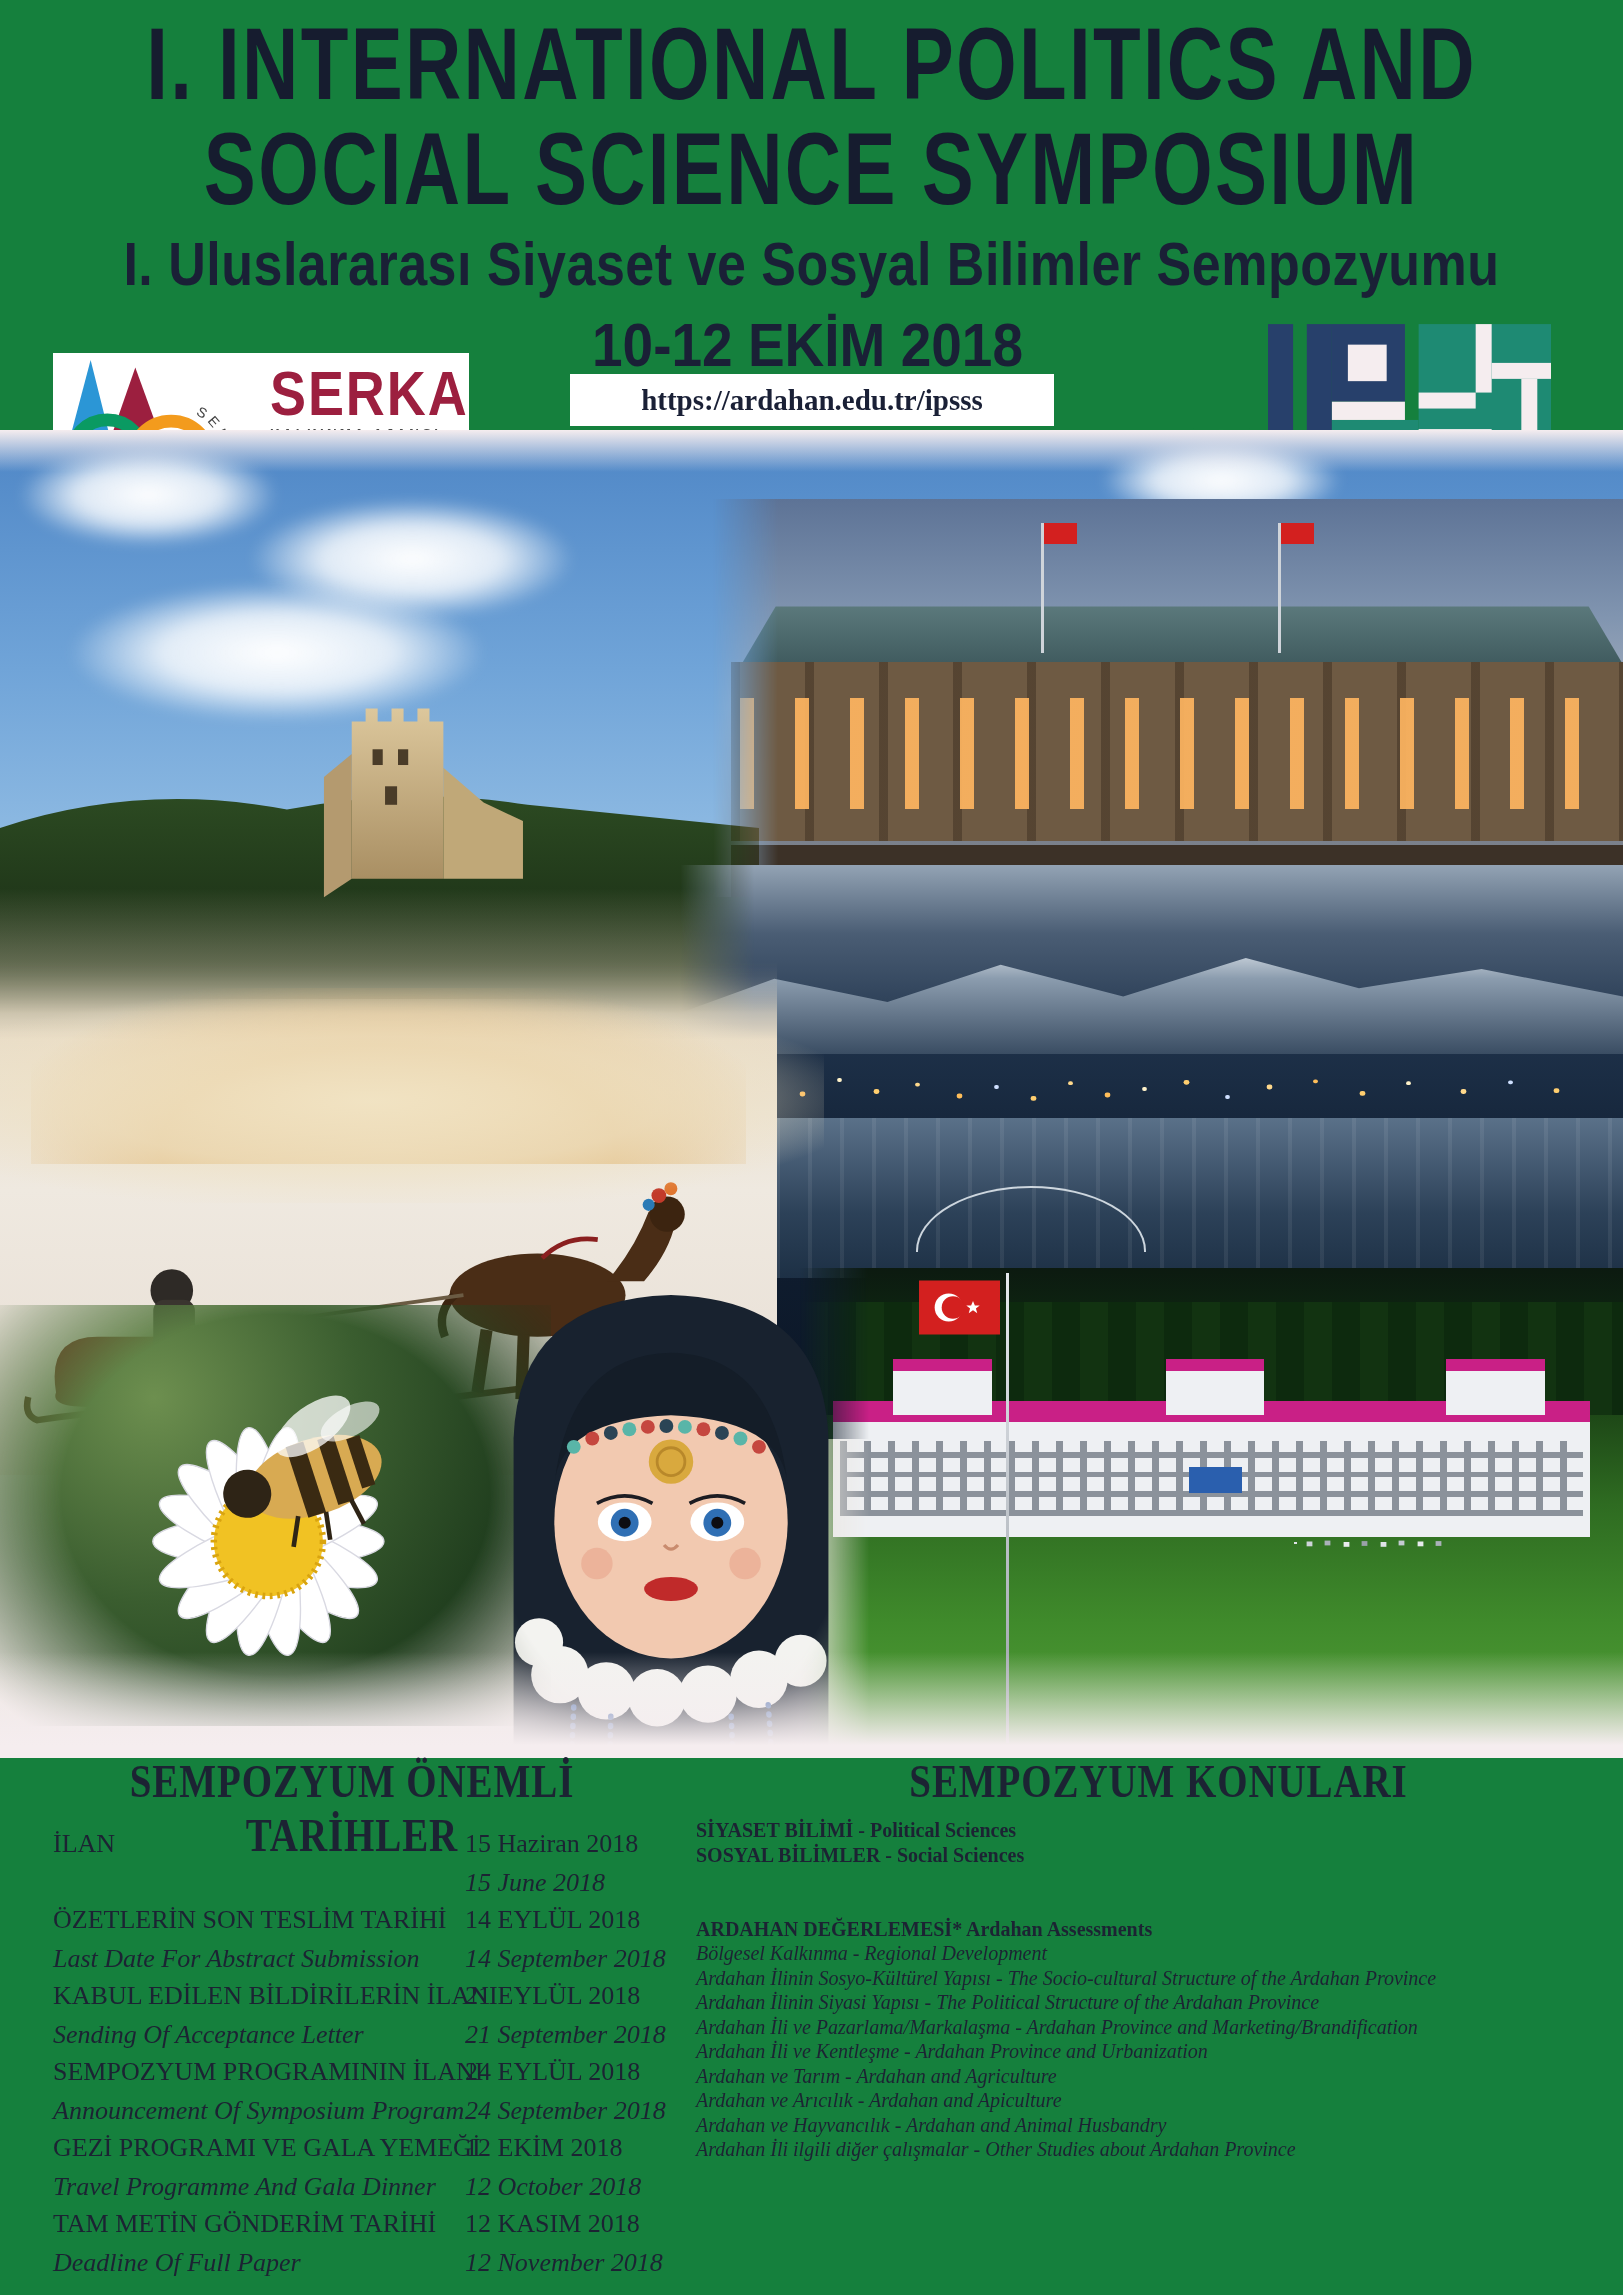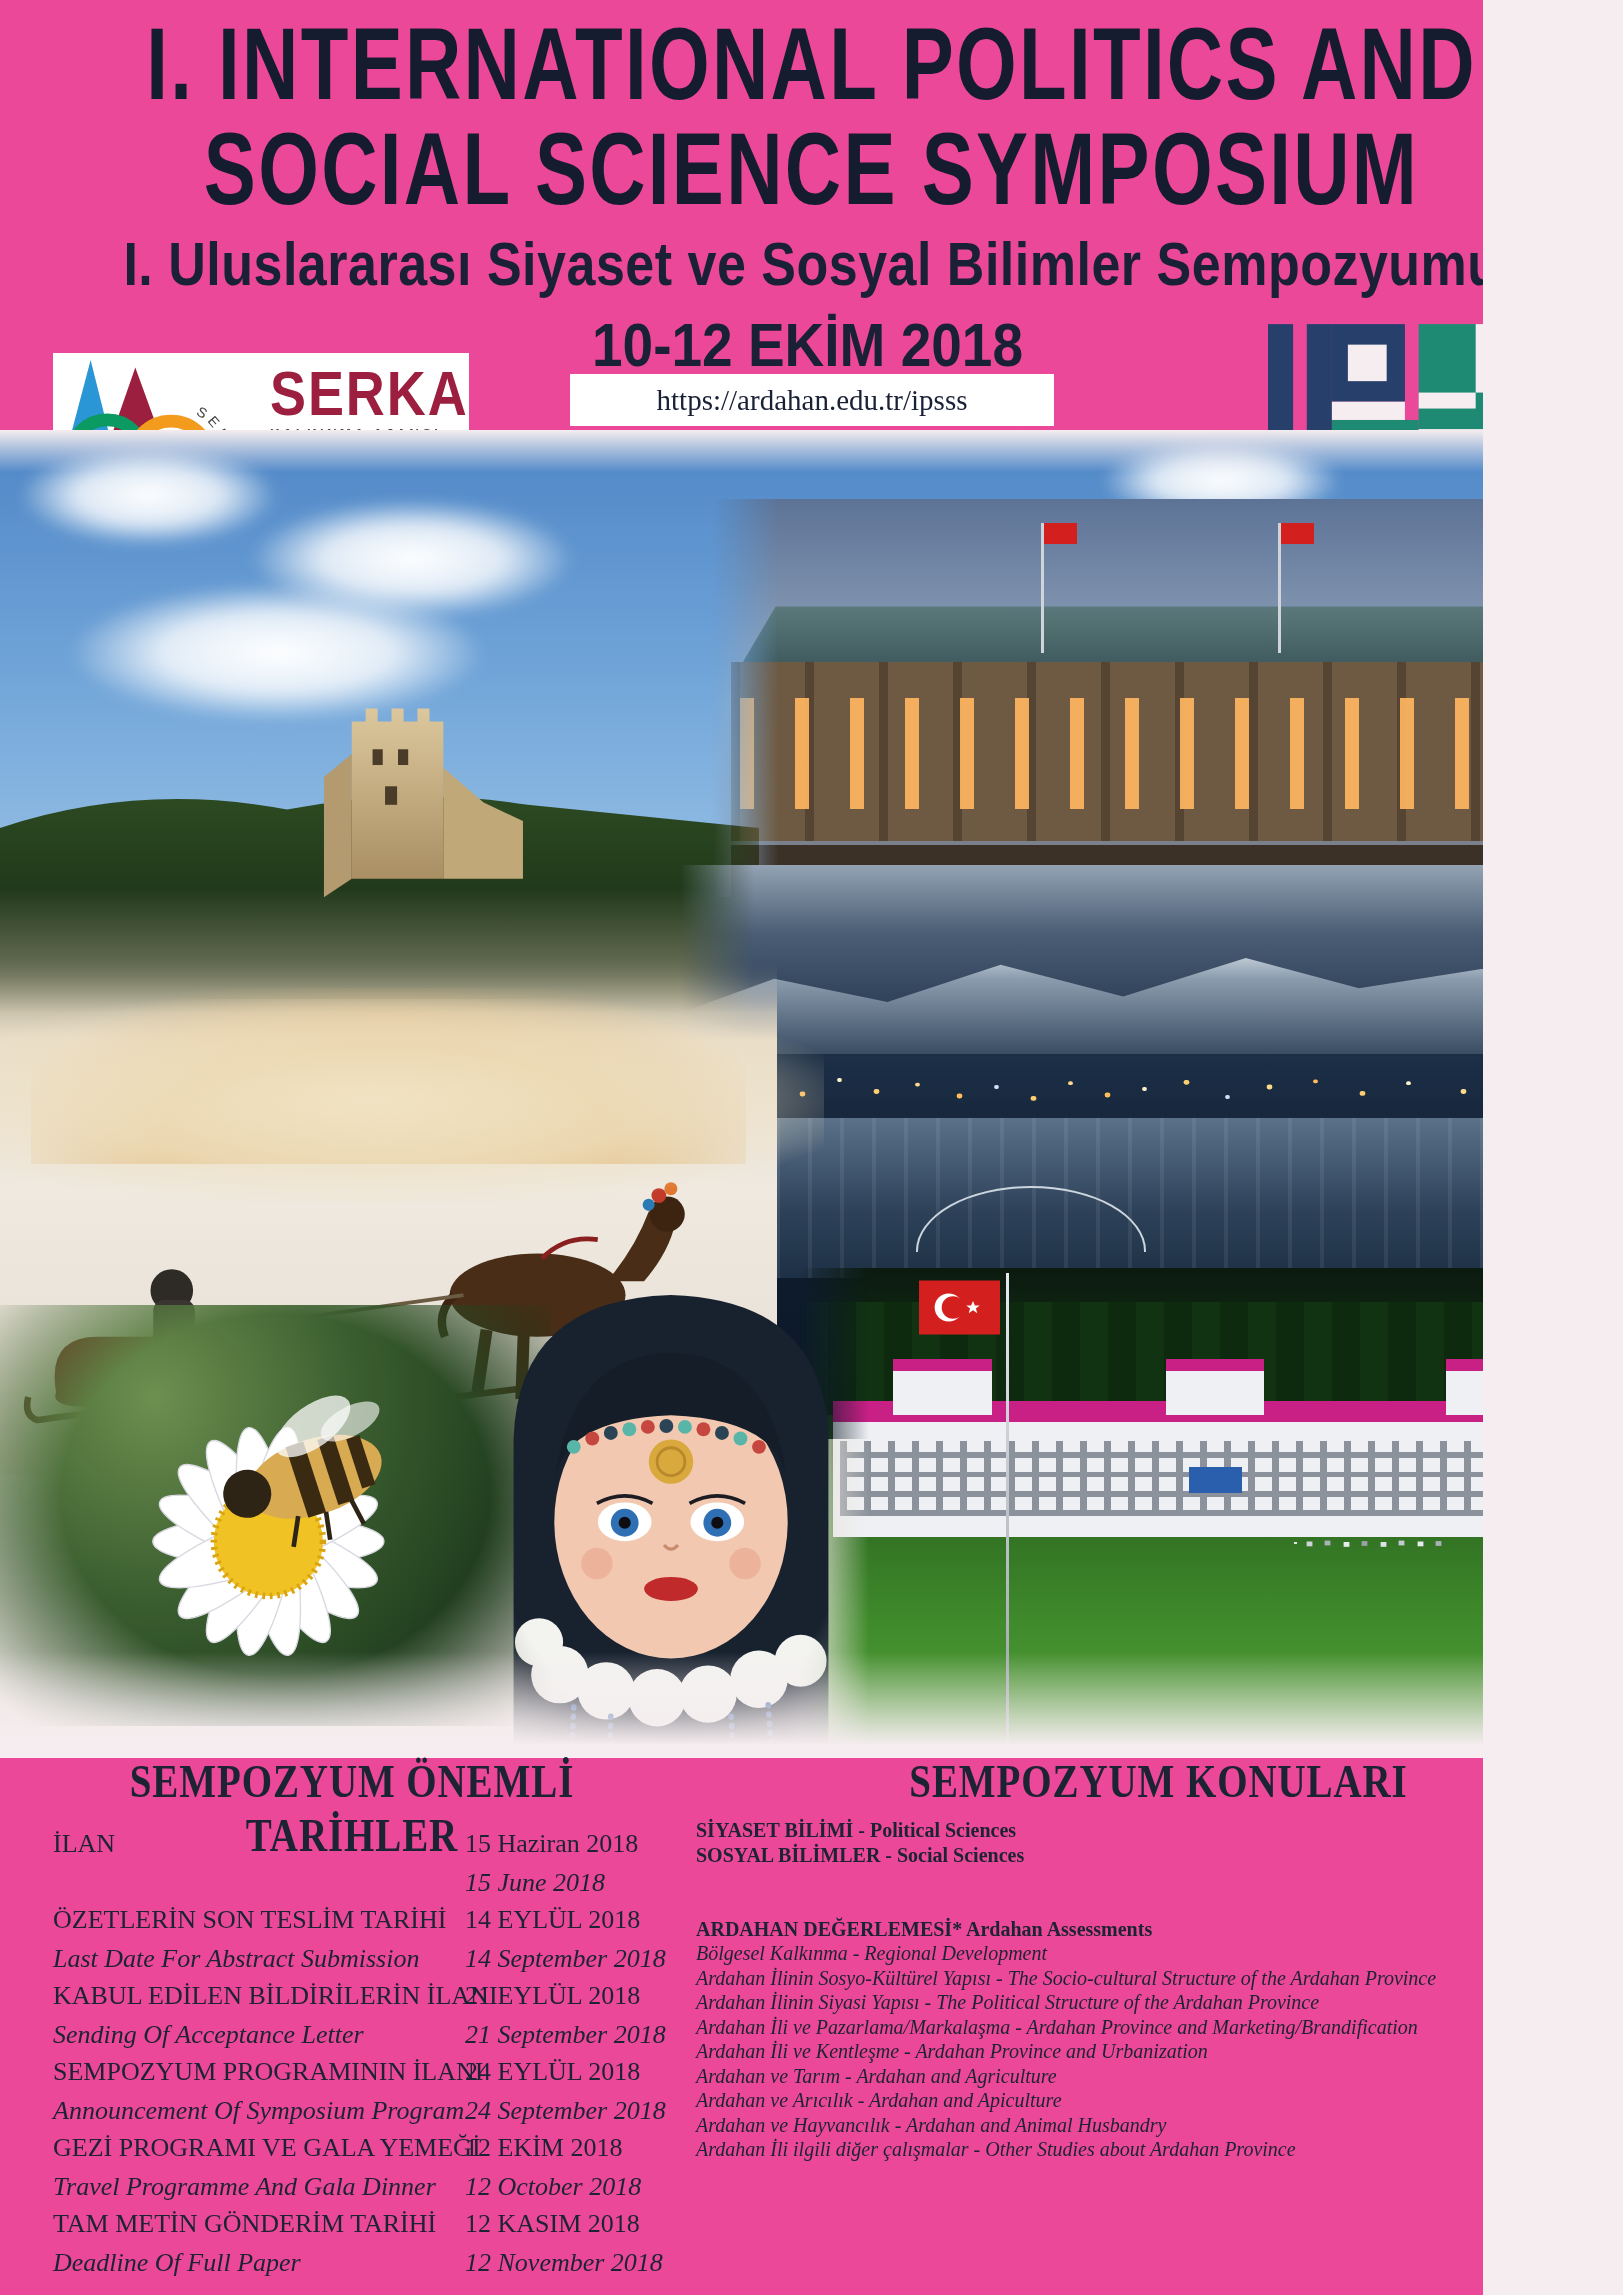--- a/index.html
+++ b/index.html
@@ -1,31 +1,31 @@
 <!DOCTYPE html>
 <html style="font-size:7.4px"><head>
 <meta charset="utf-8">
 <style>
   html,body{margin:0;padding:0;background:#f5edef;}
-  .poster{position:relative;width:1483px;height:2295px;background:#ec4899;overflow:hidden;
+  .poster{position:relative;width:1623px;height:2295px;background:#15803d;overflow:hidden;
           font-family:"Liberation Sans",sans-serif;color:#1a2036;}
   .abs{position:absolute;}
 
   
   .title-wrap{position:absolute;left:0;top:12px;width:1623px;text-align:center;
               transform:scaleY(1.30);transform-origin:center top;}
   .title-line{font-size:78px;line-height:81px;font-weight:bold;letter-spacing:2.3px;color:#161c2f;}
   .subtitle{position:absolute;left:0;top:228px;width:1623px;text-align:center;font-size:52px;
             font-weight:bold;letter-spacing:0.5px;color:#1a2036;transform:scaleY(1.18);transform-origin:center top;}
 
   .event-date{position:absolute;left:537px;top:309px;width:541px;text-align:center;
               font-size:55px;font-weight:bold;color:#1a2036;transform:scaleY(1.12);transform-origin:center top;}
   .url-strip{position:absolute;left:570px;top:374px;width:484px;height:52px;background:#ffffff;}
   .url-text{display:block;width:100%;text-align:center;font-family:"Liberation Serif",serif;
-            font-weight:normal;font-size:29px;line-height:52px;color:#1a2036;}
+            font-weight:bold;font-size:29px;line-height:52px;color:#1a2036;}
 
   
   .serka-box{position:absolute;left:53px;top:353px;width:416px;height:116px;background:#ffffff;}
   .serka-name{position:absolute;left:217px;top:3.7px;font-size:54px;font-weight:bold;letter-spacing:1.9px;
               color:#9c1f3f;transform:scaleY(1.15);transform-origin:left top;}
   .serka-sub{position:absolute;left:217px;top:73px;width:194px;color:#4a4a4a;}
   .serka-sub .l1{font-size:13.4px;letter-spacing:3.2px;font-weight:bold;}
   .serka-sub .l2{font-size:13.4px;letter-spacing:0.5px;font-weight:bold;margin-top:2.8px;}
 
   .aresam-box{position:absolute;left:18.5px;top:502px;width:407px;height:183px;background:#ffffff;}

